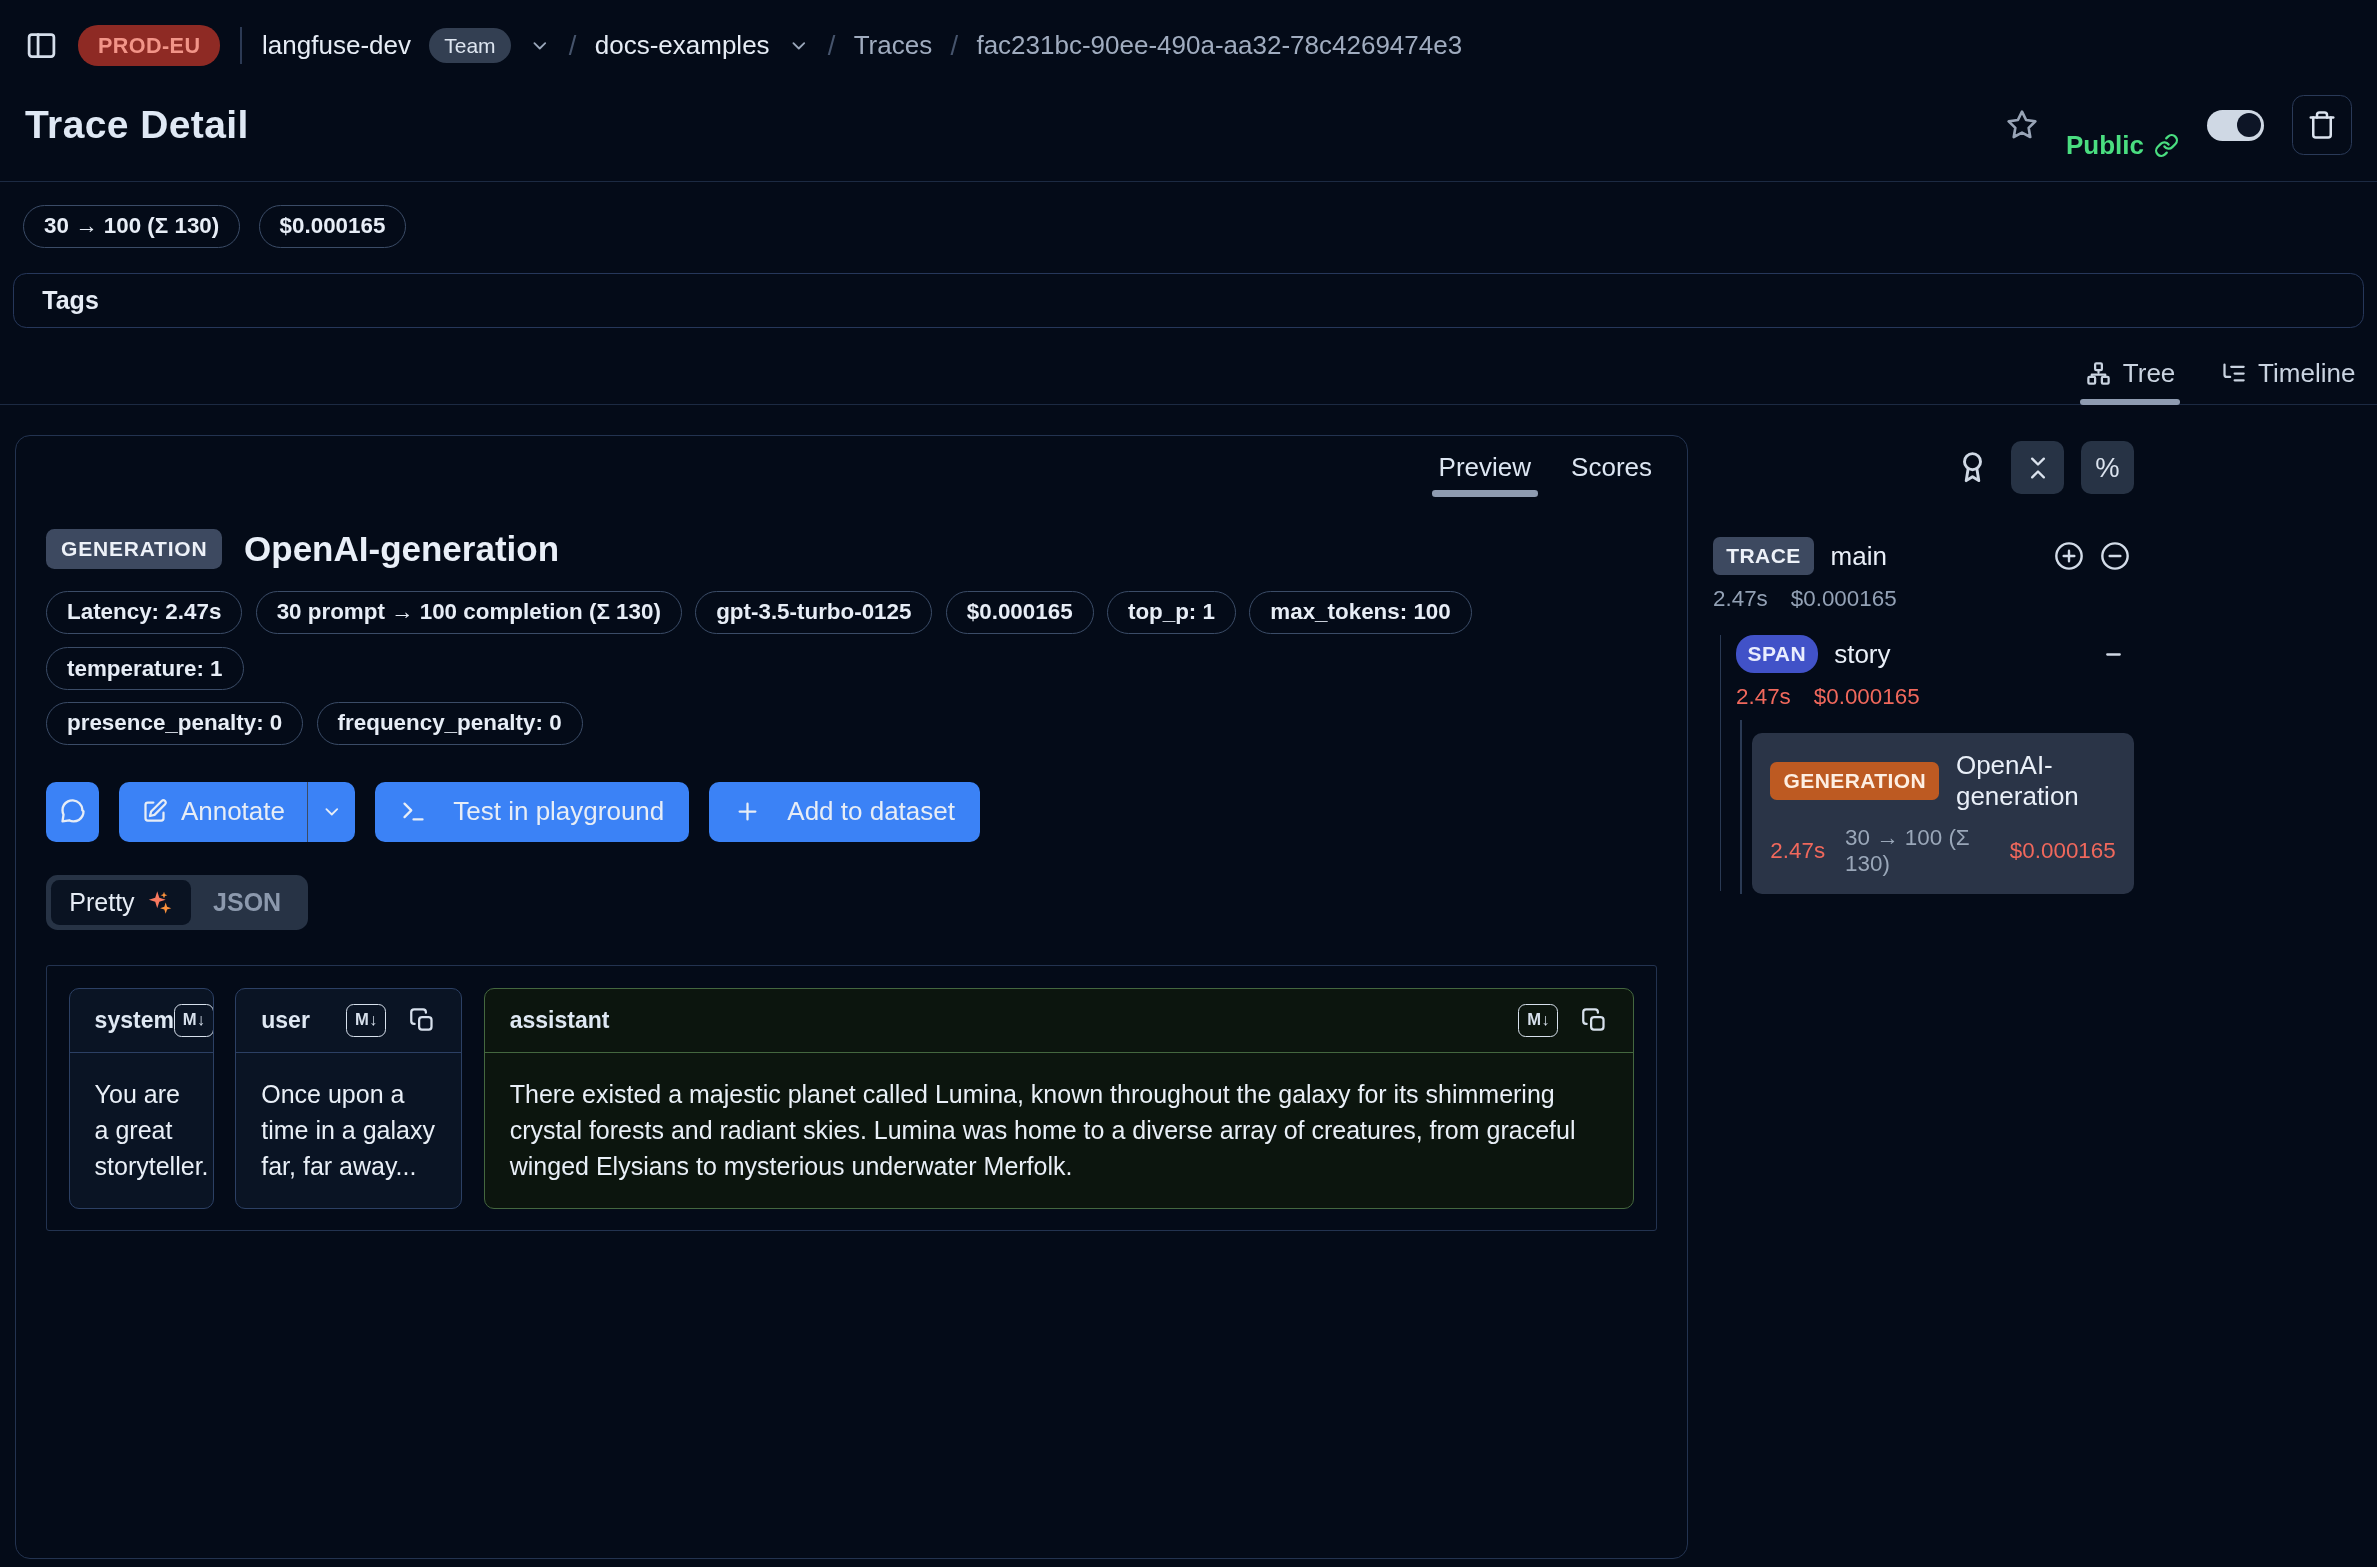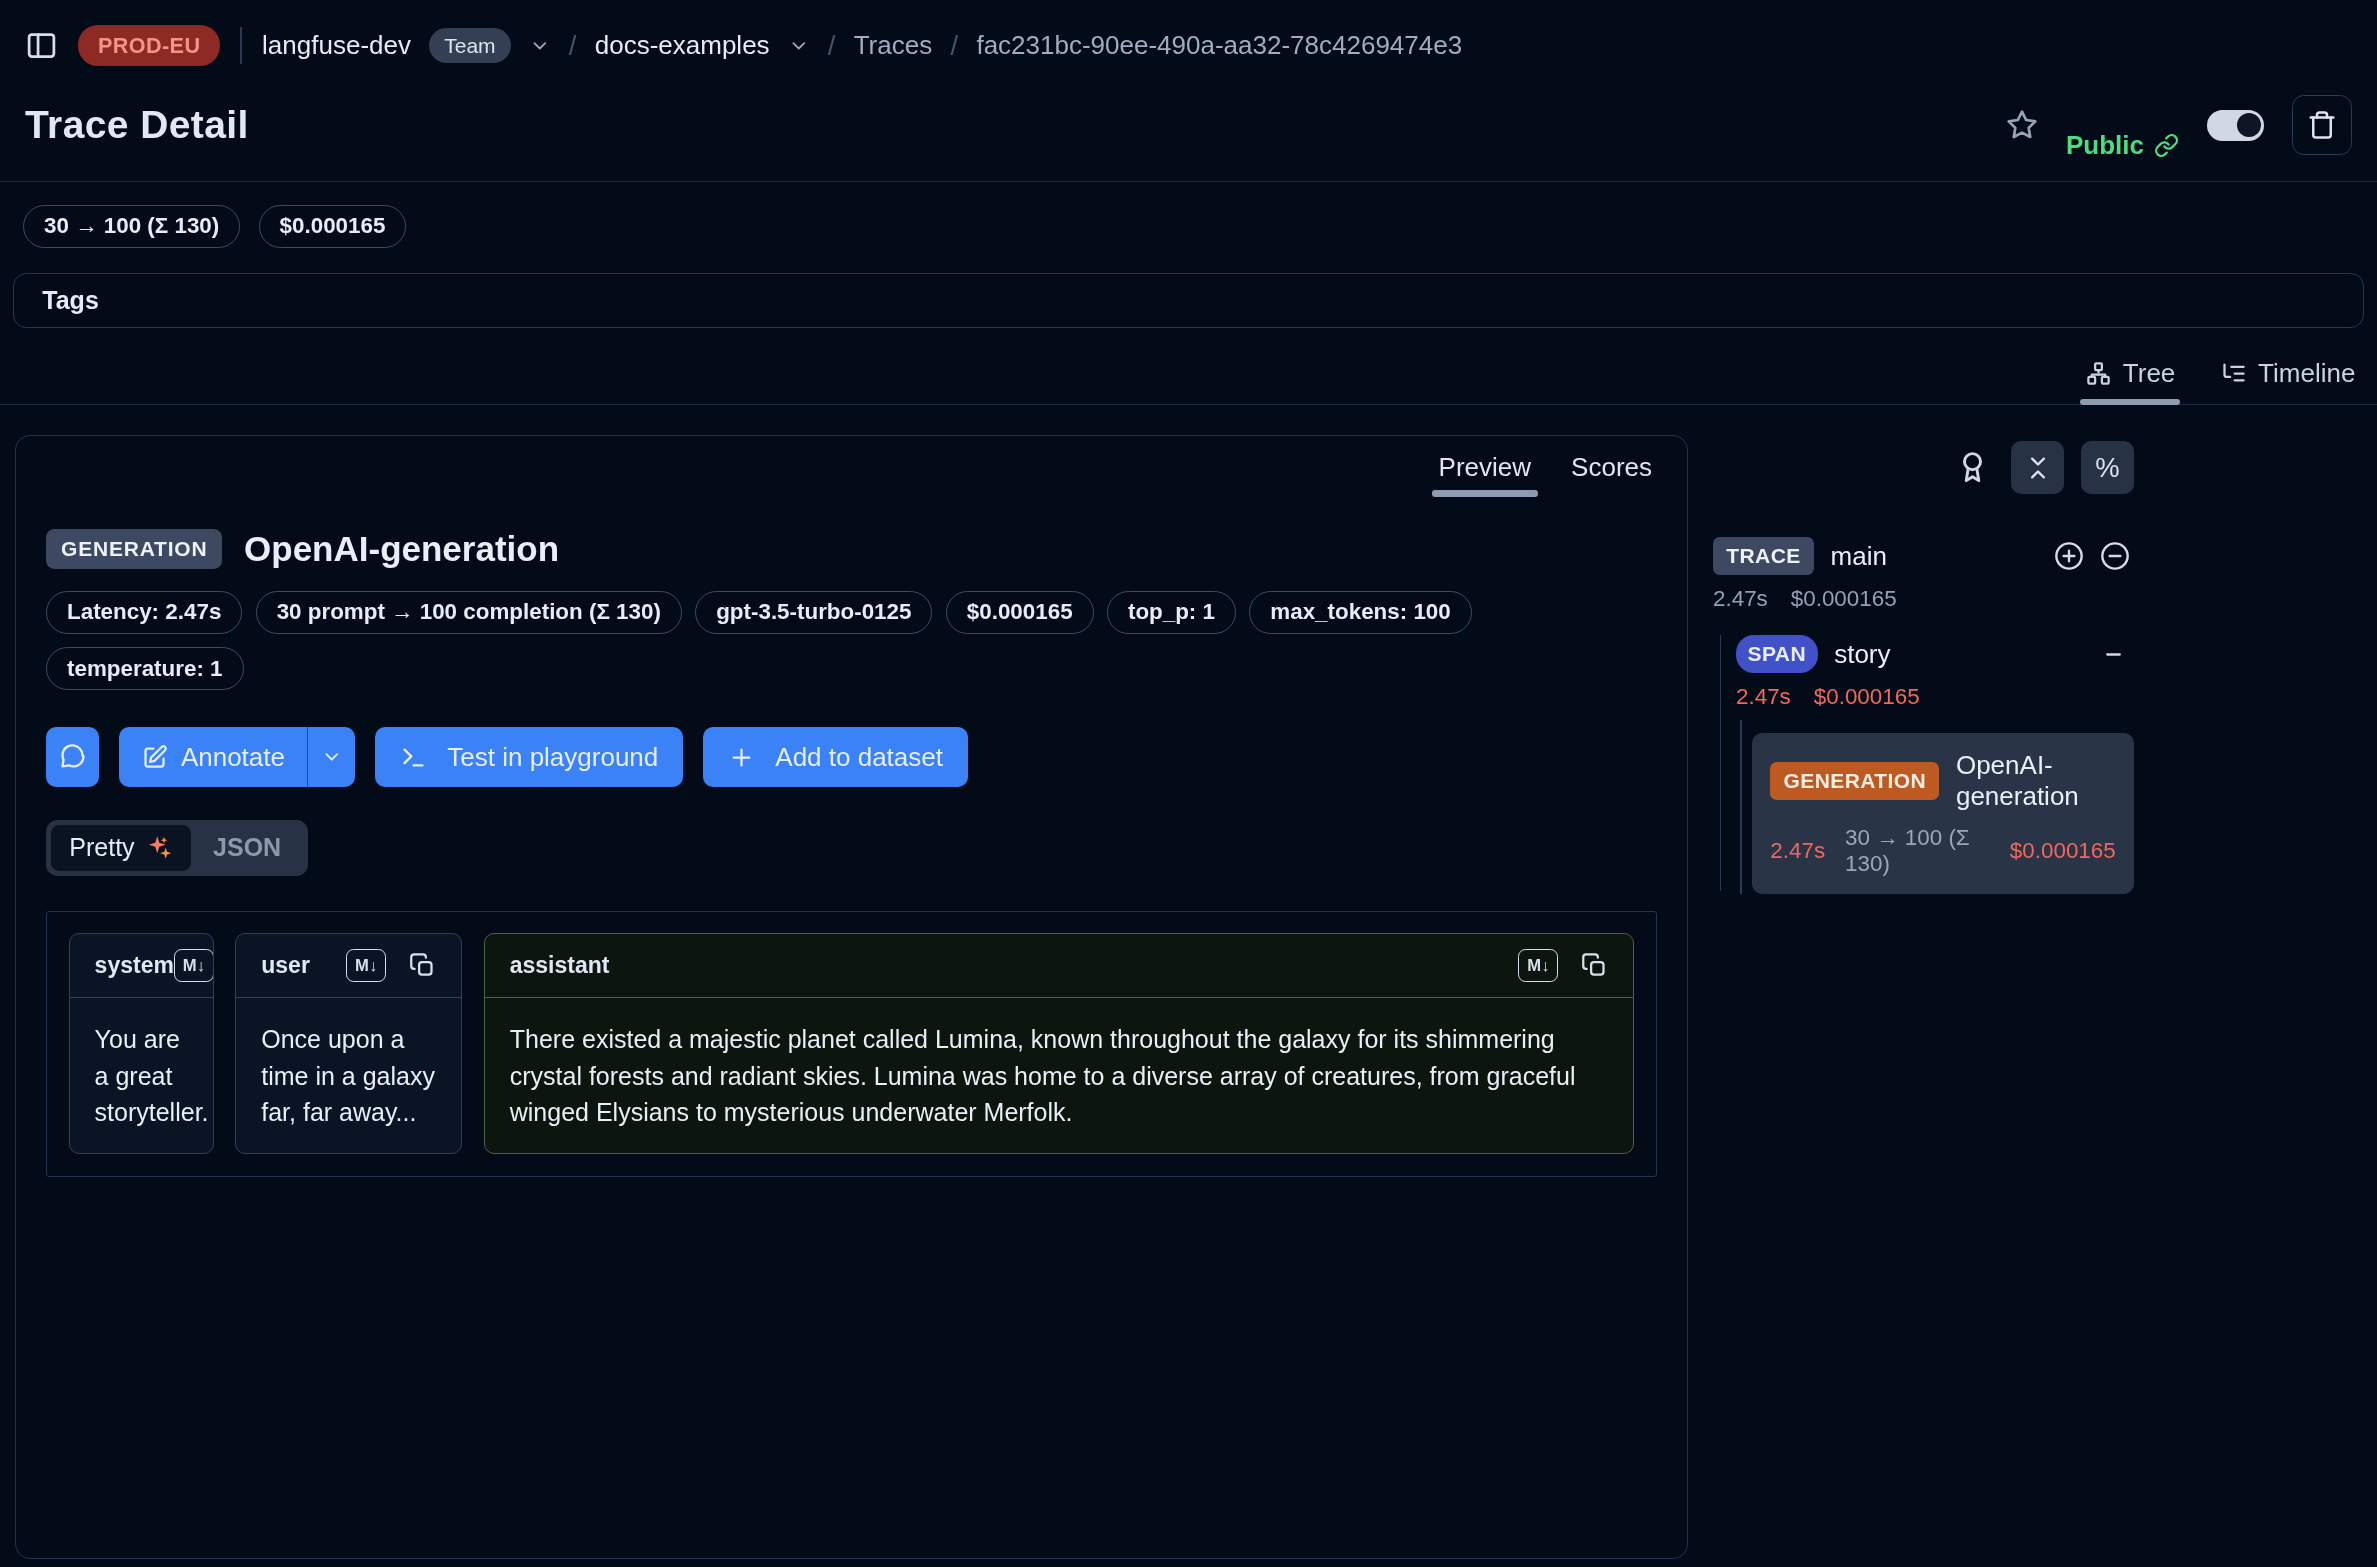--- a/index.html
+++ b/index.html
@@ -62,21 +62,21 @@
 
   .pill-row { display: flex; gap: 13.3px; margin-top: 21.6px; flex-wrap: wrap; }
   .pill-row.second { margin-top: 11.6px; }
 
   .actions { margin-top: 37px; display: flex; gap: 20px; align-items: center; }
   .btn { background: #3b82f6; border-radius: 10px; height: 60px; display: flex; align-items: center; font-size: 26px; color: #e7edf6; cursor: pointer; border: none; }
   .btn.icon-only { width: 53px; justify-content: center; }
   .seg-main { padding: 0 21.6px; display: flex; gap: 13.3px; align-items: center; height: 100%; }
   .seg-divider { width: 1.7px; align-self: stretch; background: #3c4b63; }
   .seg-caret { width: 47px; height: 100%; display: flex; justify-content: center; align-items: center; }
-  .btn.labeled { padding: 0 25px; gap: 20px; }
+  .btn.labeled { padding: 0 25px; gap: 26px; }
 
   .fmt-toggle { margin-top: 33px; display: inline-flex; background: #273345; border-radius: 11.6px; padding: 5px; align-items: center; }
   .fmt-seg { font-size: 25px; cursor: pointer; }
   .fmt-seg.active { background: #0a1322; border-radius: 8.3px; padding: 8.3px 18.3px; display: flex; gap: 11.6px; align-items: center; color: #e7edf6; font-weight: 500; }
   .fmt-seg.inactive { padding: 8.3px 21.6px; color: #8c99ad; font-weight: bold; }
 
   .io-card { margin-top: 35px; border: 1.7px solid #233350; border-radius: 3px; padding: 21.6px; display: flex; flex-direction: row; gap: 21.6px; }
   .msg { border: 1.7px solid #2c4064; border-radius: 10px; background: #0a1424; overflow: hidden; }
   .msg-head { display: flex; justify-content: space-between; align-items: center; padding: 15px 25px; border-bottom: 1.7px solid #2c4064; }
   .msg-role { font-size: 23px; font-weight: bold; color: #dfe8f3; }
@@ -226,20 +226,24 @@
 
     <div class="pill-row" id="pills-row1">
         <span class="pill">Latency: 2.47s</span>
         <span class="pill">30 prompt → 100 completion (Σ 130)</span>
         <span class="pill">gpt-3.5-turbo-0125</span>
         <span class="pill">$0.000165</span>
         <span class="pill">top_p: 1</span>
         <span class="pill">max_tokens: 100</span>
         <span class="pill">temperature: 1</span>
       </div>
+    <div class="pill-row second" id="pills-row2">
+        <span class="pill">presence_penalty: 0</span>
+        <span class="pill">frequency_penalty: 0</span>
+      </div>
 
     <div class="actions">
       <button class="btn icon-only">
         <svg width="28" height="28" viewBox="0 0 24 24" fill="none" stroke="currentColor" stroke-width="2" stroke-linecap="round" stroke-linejoin="round">
             <path d="M21 11.5a8.38 8.38 0 0 1-.9 3.8 8.5 8.5 0 0 1-7.6 4.7 8.38 8.38 0 0 1-3.8-.9L3 20l.9-5.7a8.38 8.38 0 0 1-.9-3.8 8.5 8.5 0 0 1 4.7-7.6 8.38 8.38 0 0 1 3.8-.9h.5a8.48 8.48 0 0 1 8 8v.5z"></path>
           </svg>
       </button>
       <div class="btn split" style="display:flex;">
         <span class="seg-main">
           <svg width="27" height="27" viewBox="0 0 24 24" fill="none" stroke="currentColor" stroke-width="2" stroke-linecap="round" stroke-linejoin="round">

